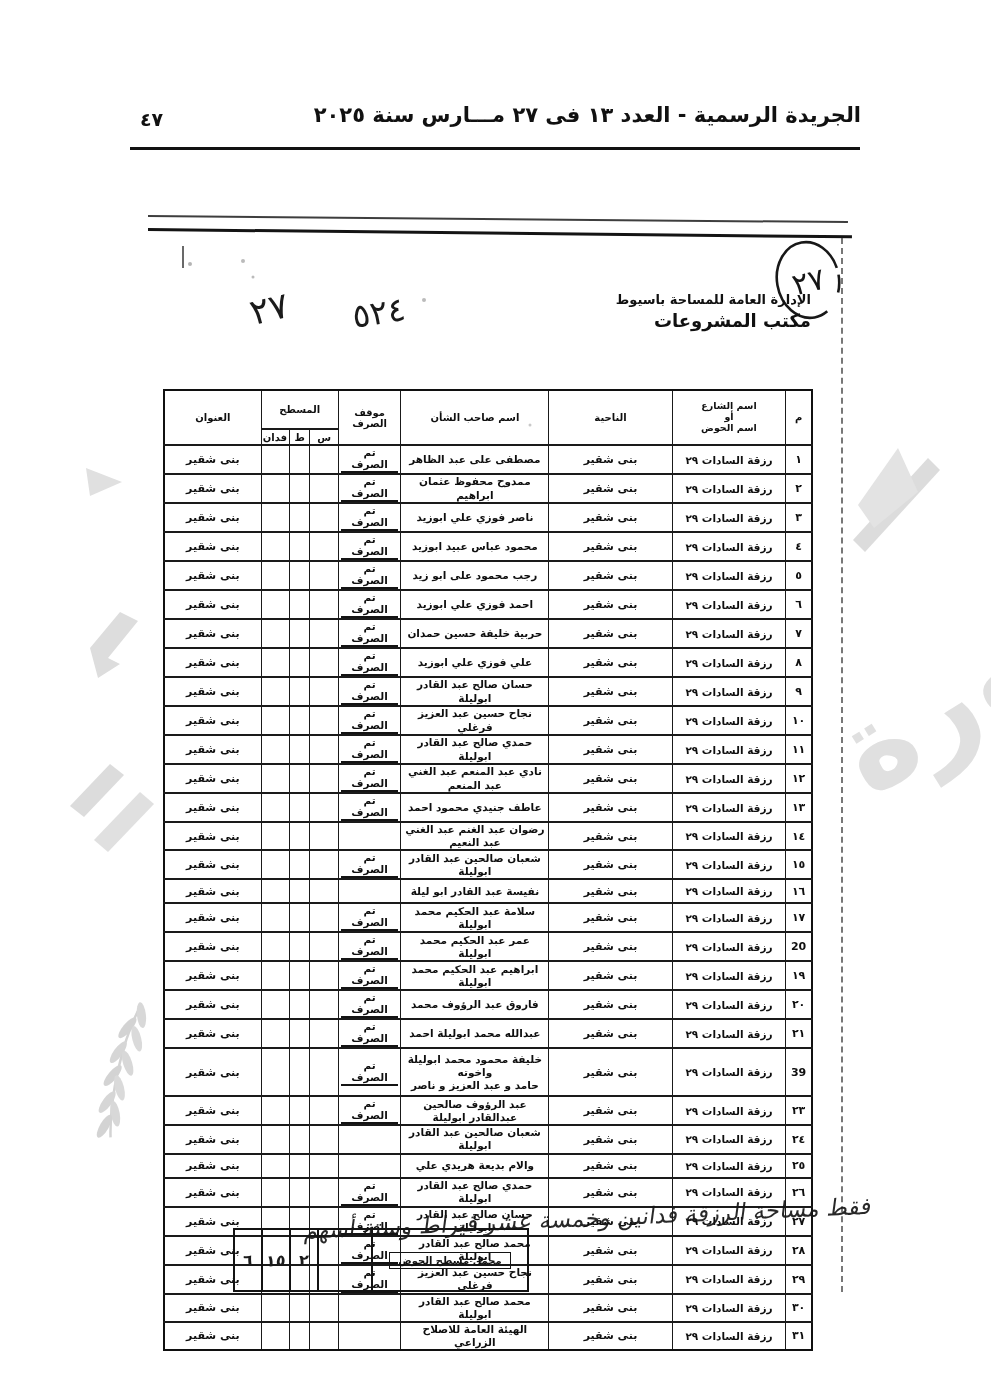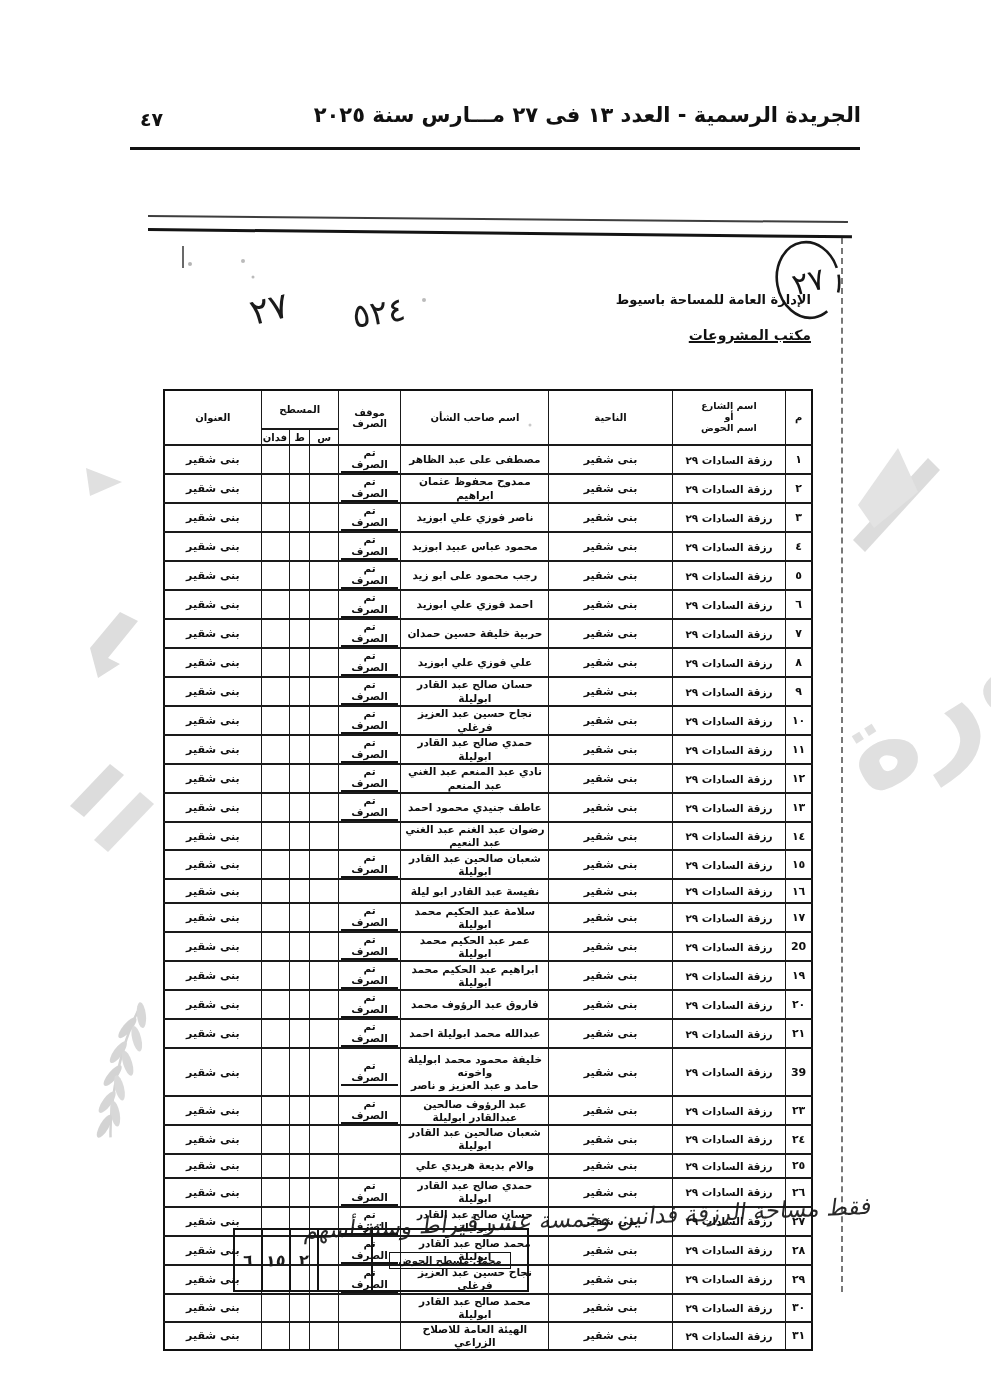--- a/index.html
+++ b/index.html
@@ -20,21 +20,21 @@
   
   .scan-topline-1{position:absolute;top:215px;left:148px;width:700px;height:2px;background:#1c1c1c;transform:rotate(0.5deg);transform-origin:left center;opacity:.85;}
   .scan-topline-2{position:absolute;top:228px;left:148px;width:704px;height:3px;background:#141414;transform:rotate(0.6deg);transform-origin:left center;}
   .scan-right-edge{position:absolute;top:238px;left:841px;height:1054px;width:0;border-left:2px dashed #4b4b4b;opacity:.75;}
   .scan-tick{position:absolute;top:246px;left:182px;width:2px;height:22px;background:#2a2a2a;opacity:.7;}
 
   
   .stamp{position:absolute;top:236px;left:770px;}
   .dept{position:absolute;top:292px;right:180px;direction:rtl;text-align:right;}
   .dept-line1{font-size:13px;font-weight:bold;}
-  .dept-line2{font-size:14px;font-weight:bold;text-decoration:underline;text-decoration-thickness:2px;margin-top:20px;}
+  .dept-line2{font-size:18px;font-weight:bold;text-decoration-thickness:2px;margin-top:3px;}
   .hand{font-family:"DejaVu Sans",sans-serif;color:#1b1b1b;}
   .hand-mark-1{position:absolute;top:288px;left:250px;font-size:36px;transform:rotate(-14deg);}
   .hand-mark-2{position:absolute;top:293px;left:352px;font-size:33px;letter-spacing:7px;transform:rotate(-9deg);}
 
   
   .doc-title{position:absolute;top:356px;right:284px;direction:rtl;white-space:nowrap;font-size:10px;font-weight:bold;color:#101010;}
 
   
   .main-table{position:absolute;top:389px;left:163px;width:650px;border-collapse:collapse;direction:rtl;table-layout:fixed;border:2.5px solid #101010;}
   .main-table th,.main-table td{border:1.5px solid #1a1a1a;padding:0 2px;text-align:center;vertical-align:middle;color:#0f0f0f;overflow:hidden;}

